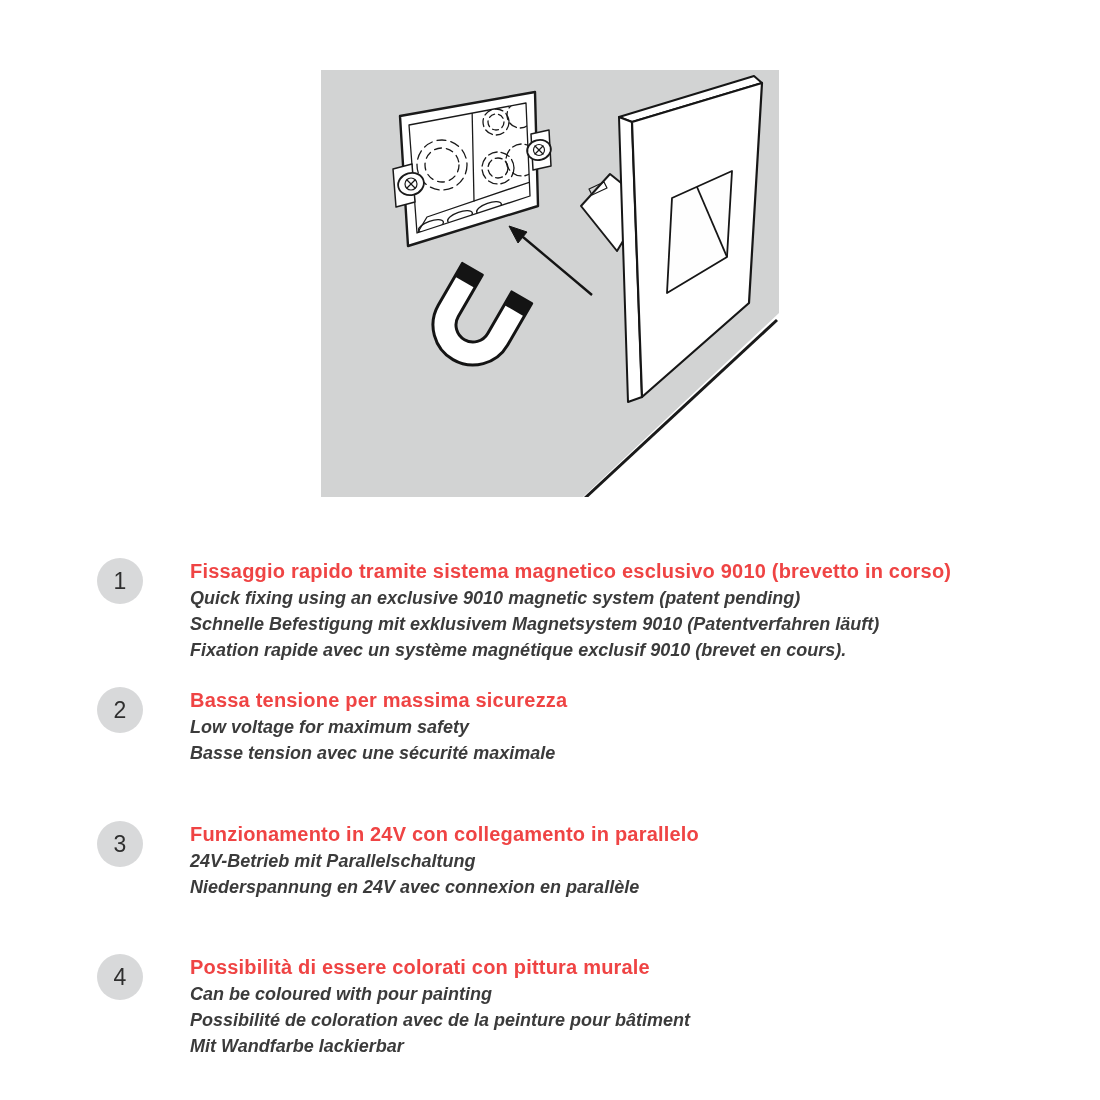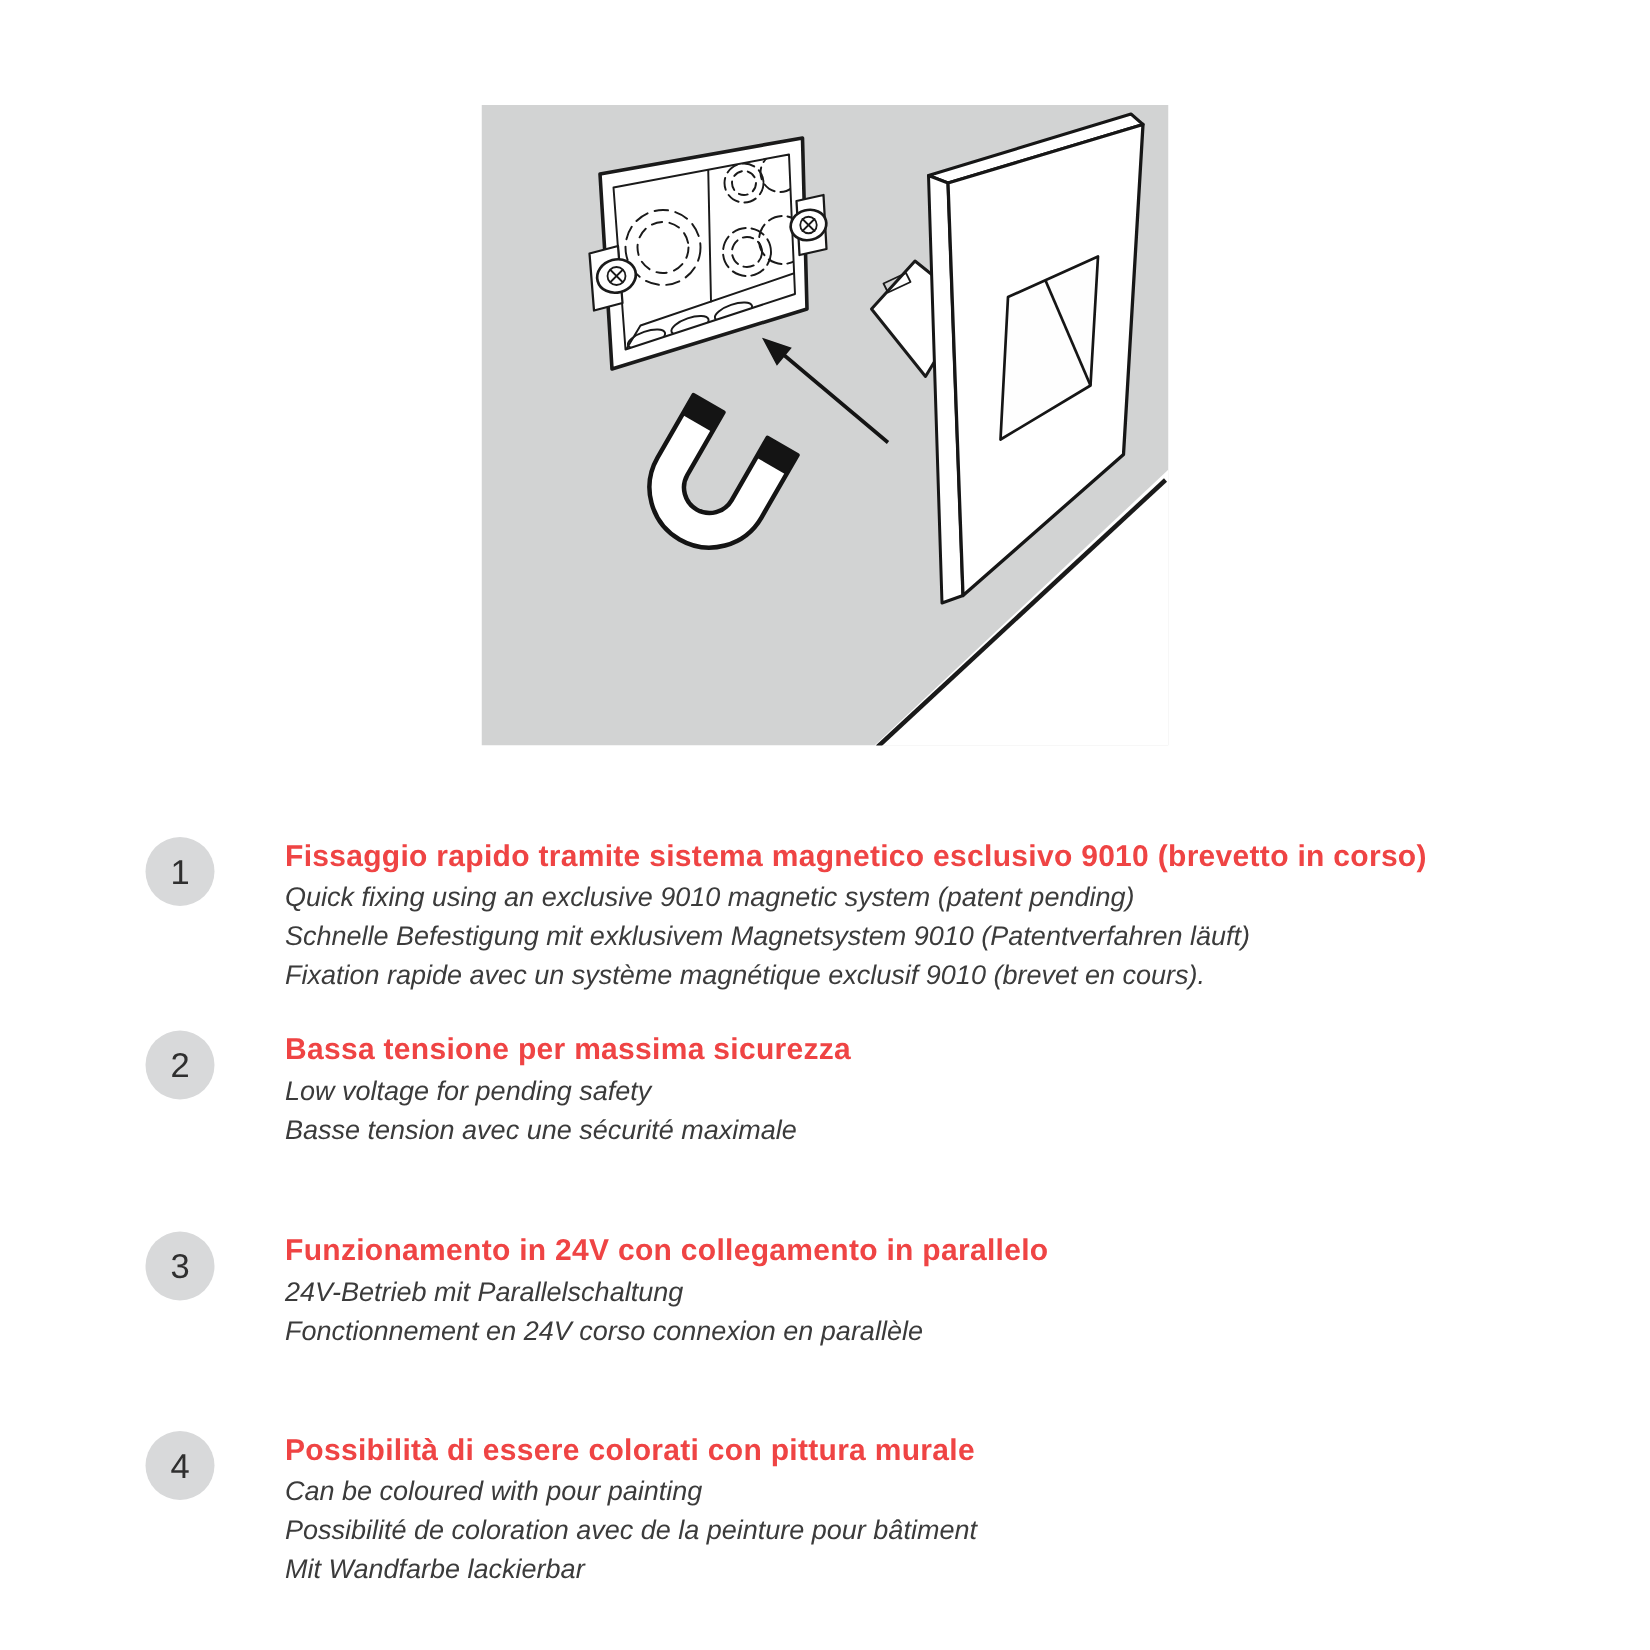--- a/index.html
+++ b/index.html
@@ -15,21 +15,21 @@
   .num-circle{
     position:absolute;left:0;top:0;width:46px;height:46px;border-radius:50%;
     background:#d8d9da;display:flex;align-items:center;justify-content:center;
     font-size:23px;color:#2f2f2f;
   }
   .feature-text{position:absolute;left:93px;top:0;width:900px;white-space:nowrap;}
   .feature-title{
     font-weight:bold;font-size:20px;line-height:27px;color:#ef4444;letter-spacing:0.2px;
   }
   .feature-sub{
-    font-style:italic;font-size:18px;line-height:26px;color:#3b3b3b;
+    font-style:italic;font-size:18px;line-height:26px;color:#3b3b3b;font-weight:bold;
   }
 </style>
 </head>
 <body>
 
 <main>
 
   <figure class="illustration">
     <svg viewBox="0 0 458 427" width="458" height="427" xmlns="http://www.w3.org/2000/svg">
       <defs>
@@ -115,33 +115,33 @@
         <div class="feature-sub">Fixation rapide avec un système magnétique exclusif 9010 (brevet en cours).</div>
       </div>
     </div>
 
     <div class="feature-row" style="top:687px">
       <div class="num-circle">
         <span>2</span>
       </div>
       <div class="feature-text">
         <div class="feature-title">Bassa tensione per massima sicurezza</div>
-        <div class="feature-sub">Low voltage for pending safety</div>
+        <div class="feature-sub">Low voltage for maximum safety</div>
         <div class="feature-sub">Basse tension avec une sécurité maximale</div>
       </div>
     </div>
 
     <div class="feature-row" style="top:821px">
       <div class="num-circle">
         <span>3</span>
       </div>
       <div class="feature-text">
         <div class="feature-title">Funzionamento in 24V con collegamento in parallelo</div>
         <div class="feature-sub">24V-Betrieb mit Parallelschaltung</div>
-        <div class="feature-sub">Fonctionnement en 24V corso connexion en parallèle</div>
+        <div class="feature-sub">Niederspannung en 24V avec connexion en parallèle</div>
       </div>
     </div>
 
     <div class="feature-row" style="top:954px">
       <div class="num-circle">
         <span>4</span>
       </div>
       <div class="feature-text">
         <div class="feature-title">Possibilità di essere colorati con pittura murale</div>
         <div class="feature-sub">Can be coloured with pour painting</div>

